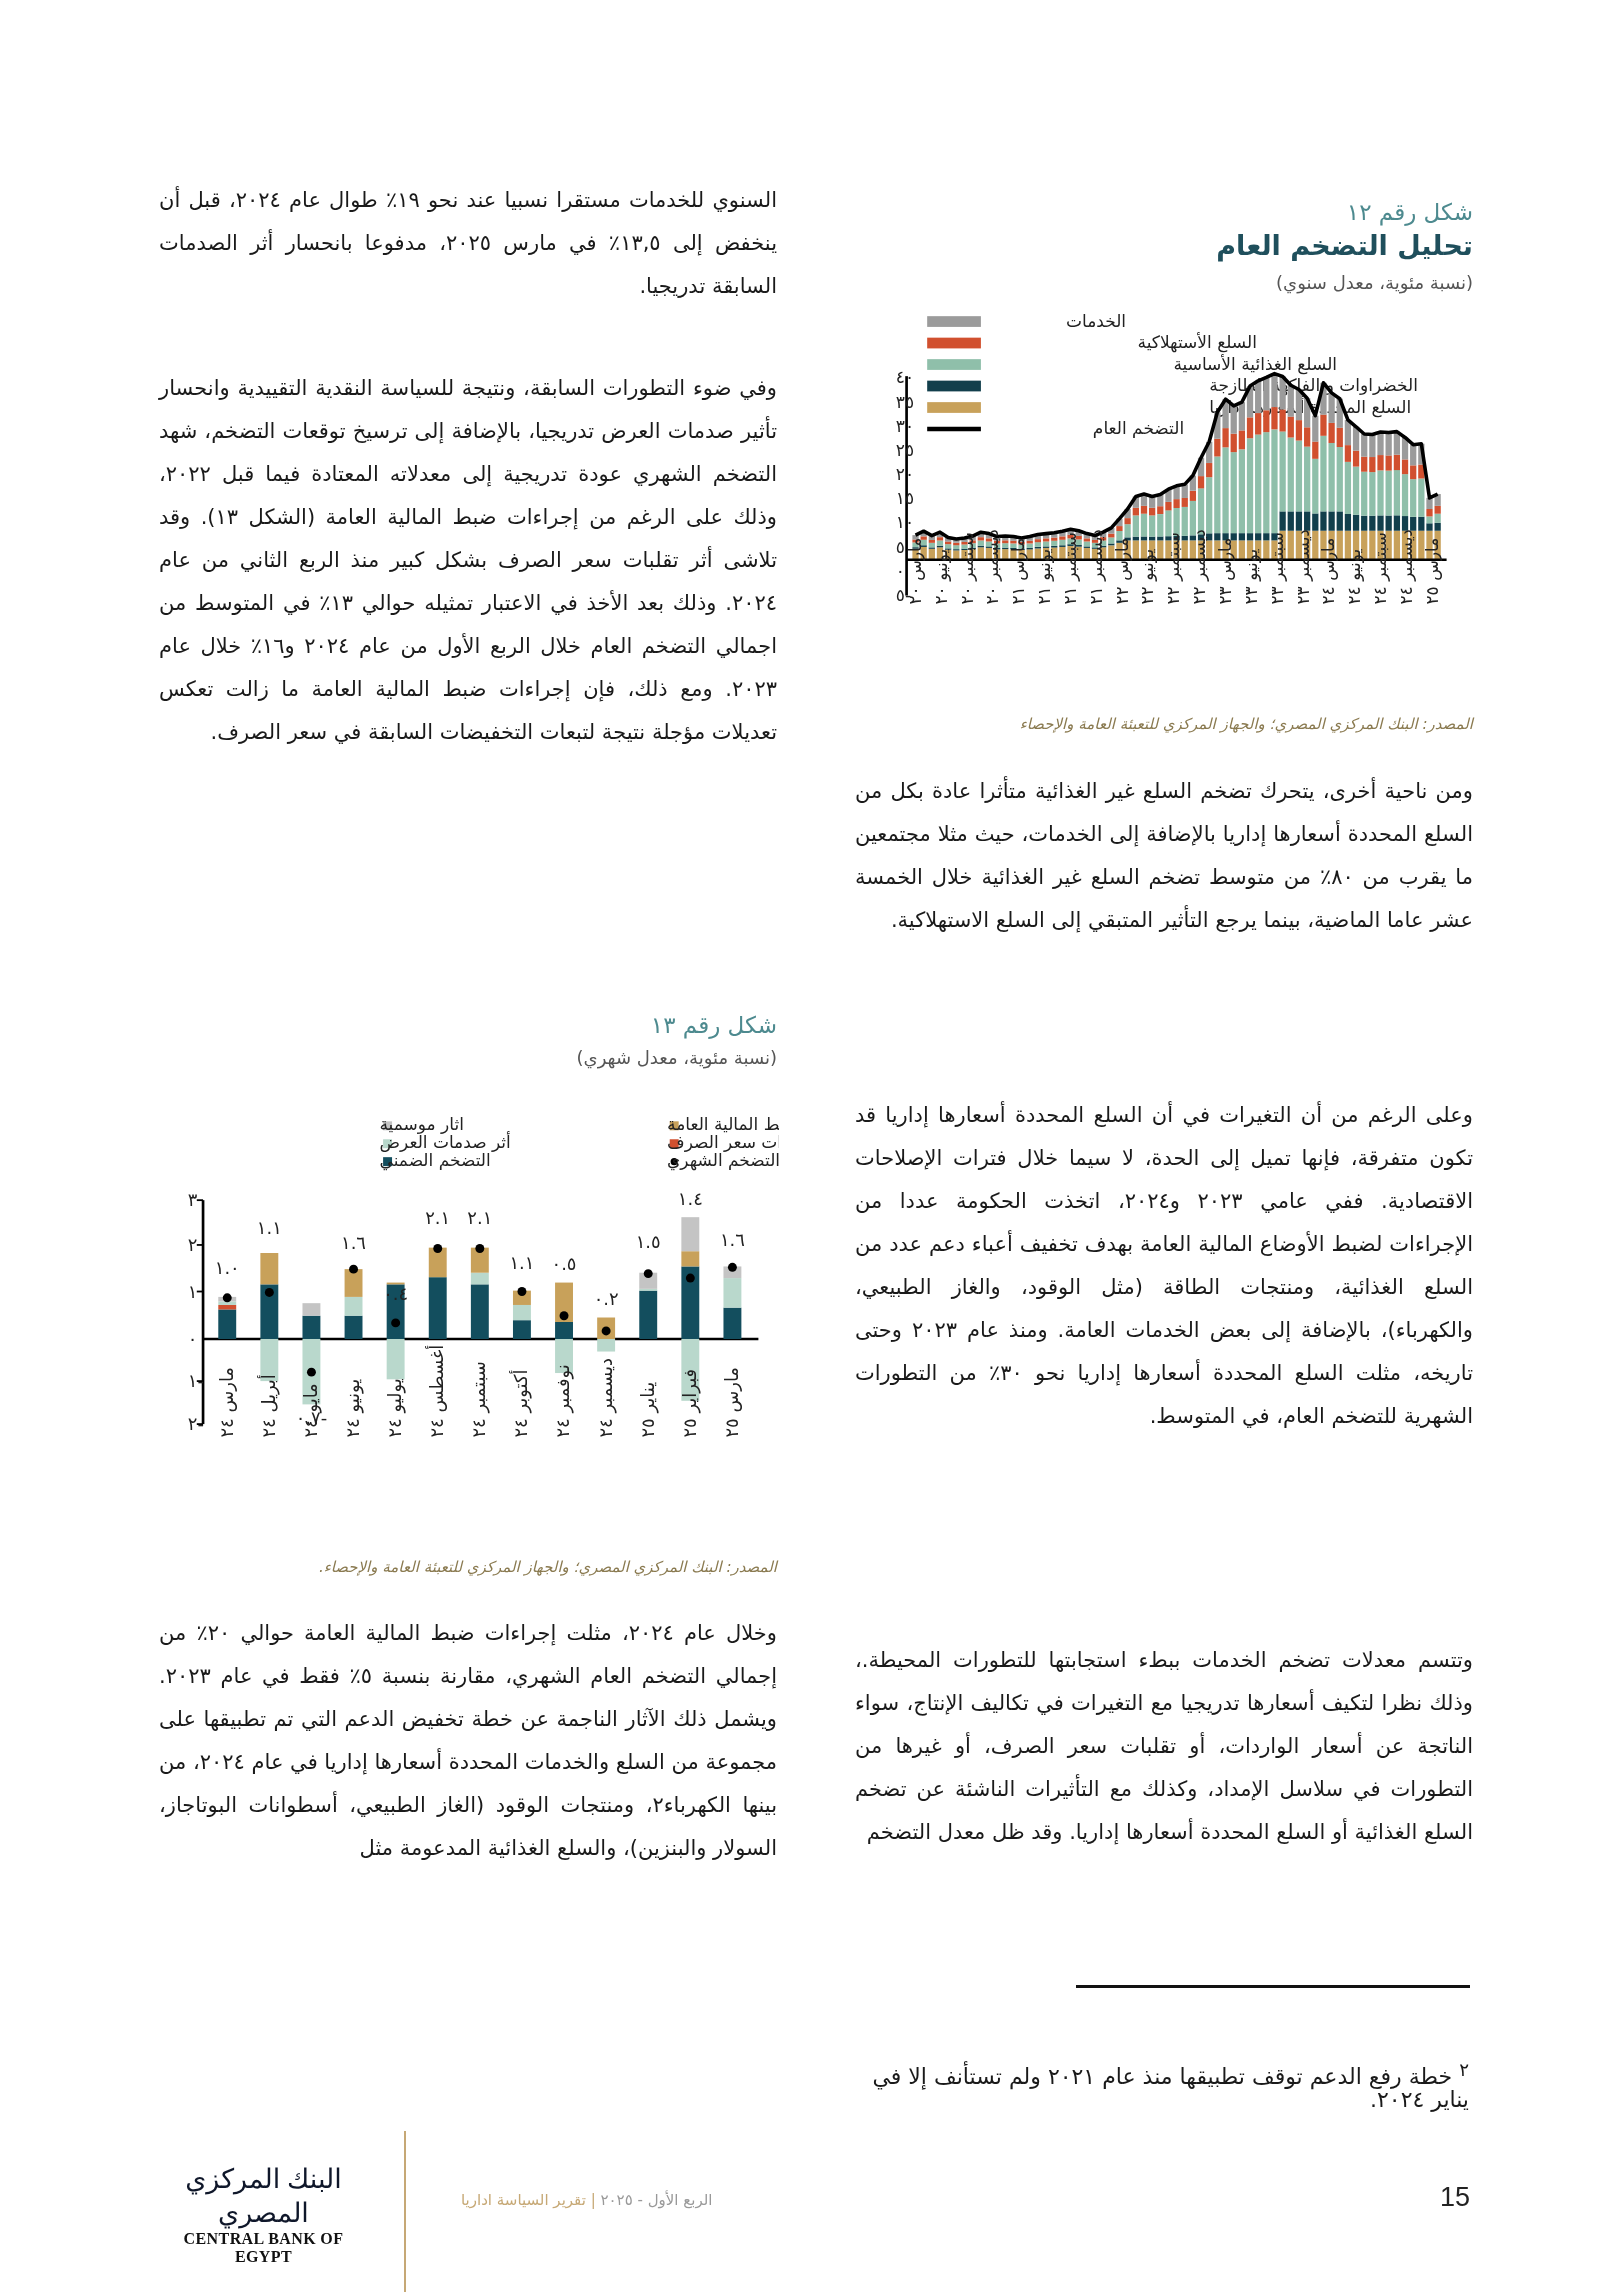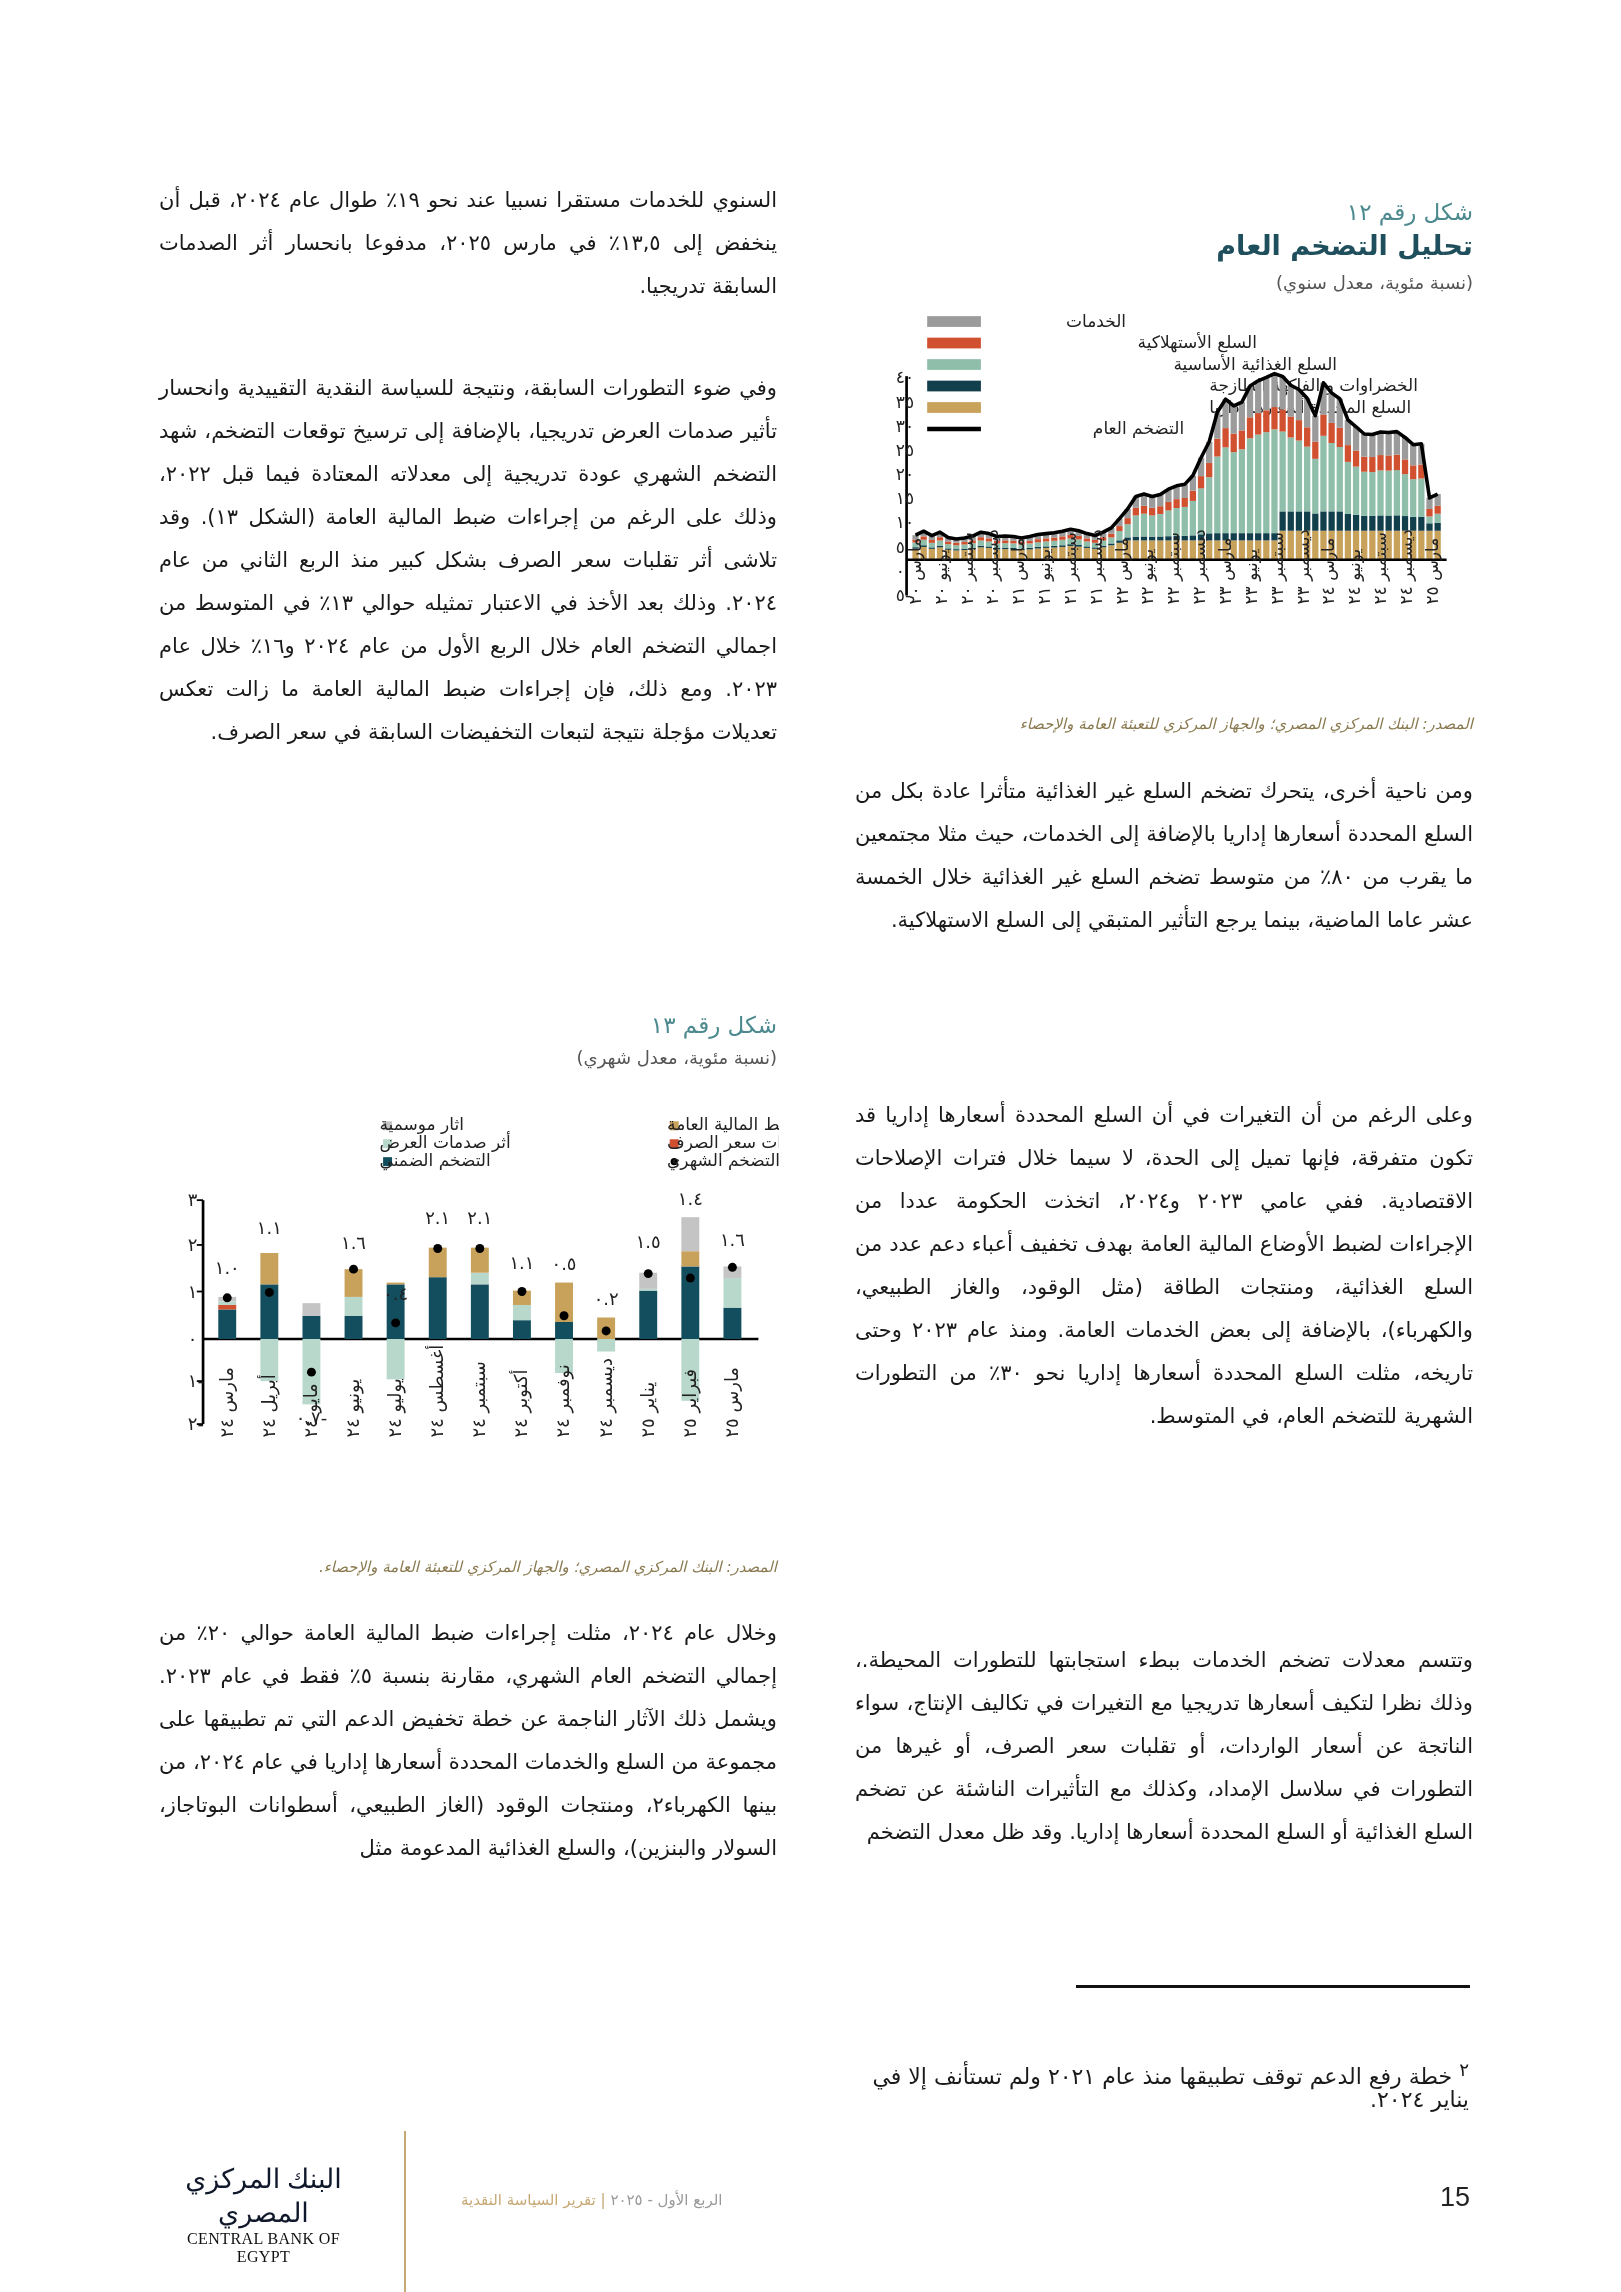--- a/index.html
+++ b/index.html
@@ -17,21 +17,21 @@
   .source { font-size: 15px; color: #8a7a50; font-style: italic; margin: 0; }
   svg text { font-family: "DejaVu Sans", sans-serif; }
   .footnote-rule { position: absolute; left: 1076px; width: 394px; height: 2.7px; background: #111; top: 1985px; }
   .footnote { position: absolute; left: 860px; width: 609px; top: 2058px; font-size: 22px; line-height: 23px; direction: rtl; text-align: right; }
   .footer-line { position: absolute; left: 404px; top: 2131px; width: 1.8px; height: 161px; background: #c6a875; }
   .page-num { position: absolute; left: 1440px; top: 2182px; font-size: 27px; font-family: "Liberation Sans", sans-serif; color: #222; direction: ltr; }
   .footer-text { position: absolute; left: 461px; top: 2191px; font-size: 15px; color: #999; direction: rtl; white-space: nowrap; }
   .footer-text .gold { color: #c6a875; }
   .logo { position: absolute; left: 165px; top: 2162px; width: 197px; text-align: center; }
   .logo-ar { font-family: Liberation Serif, serif; font-size: 27px; color: #0f172a; direction: rtl; line-height: 34px; }
-  .logo-en { font-family: "Liberation Serif", serif; font-size: 16px; color: #111; letter-spacing: 0.4px; direction: ltr; }
+  .logo-en { font-family: "Liberation Serif", serif; font-size: 16px; color: #111; letter-spacing: 0.4px; direction: ltr; font-weight: bold; }
 </style>
 </head>
 <body>
 
 <div class="col col-left" style="top:179px;">
   <p class="para">السنوي للخدمات مستقرا نسبيا عند نحو ١٩٪ طوال عام ٢٠٢٤، قبل أن ينخفض إلى ١٣,٥٪ في مارس ٢٠٢٥، مدفوعا بانحسار أثر الصدمات السابقة تدريجيا.</p>
 </div>
 
 <div class="col col-left" style="top:367px;">
   <p class="para">وفي ضوء التطورات السابقة، ونتيجة للسياسة النقدية التقييدية وانحسار تأثير صدمات العرض تدريجيا، بالإضافة إلى ترسيخ توقعات التضخم، شهد التضخم الشهري عودة تدريجية إلى معدلاته المعتادة فيما قبل ٢٠٢٢، وذلك على الرغم من إجراءات ضبط المالية العامة (الشكل ١٣). وقد تلاشى أثر تقلبات سعر الصرف بشكل كبير منذ الربع الثاني من عام ٢٠٢٤. وذلك بعد الأخذ في الاعتبار تمثيله حوالي ١٣٪ في المتوسط من اجمالي التضخم العام خلال الربع الأول من عام ٢٠٢٤ و١٦٪ خلال عام ٢٠٢٣. ومع ذلك، فإن إجراءات ضبط المالية العامة ما زالت تعكس تعديلات مؤجلة نتيجة لتبعات التخفيضات السابقة في سعر الصرف.</p>
@@ -600,16 +600,16 @@
 </div>
 
 <div class="footer-line"></div>
 <div class="logo">
   <div class="logo-ar">البنك المركزي المصري</div>
   <div class="logo-en">CENTRAL BANK OF EGYPT</div>
 </div>
 <div class="footer-text">
   <span>الربع الأول - ٢٠٢٥</span>
   <span class="gold">|</span>
-  <span class="gold">تقرير السياسة النقدية</span>
+  <span class="gold">تقرير السياسة اداريا</span>
 </div>
 <div class="page-num">15</div>
 
 
 </body></html>

